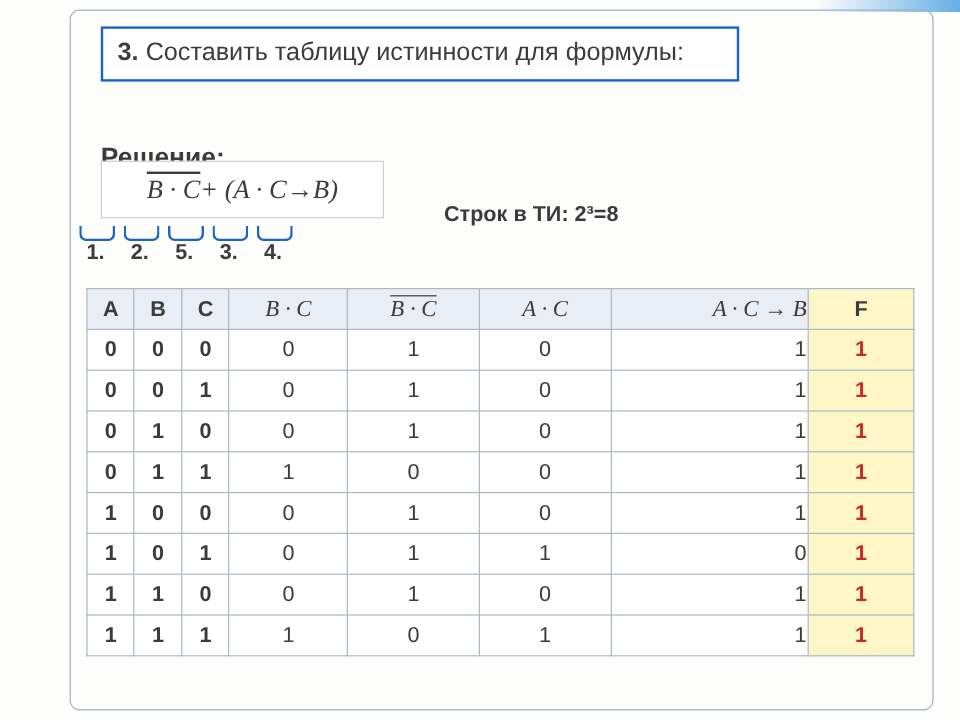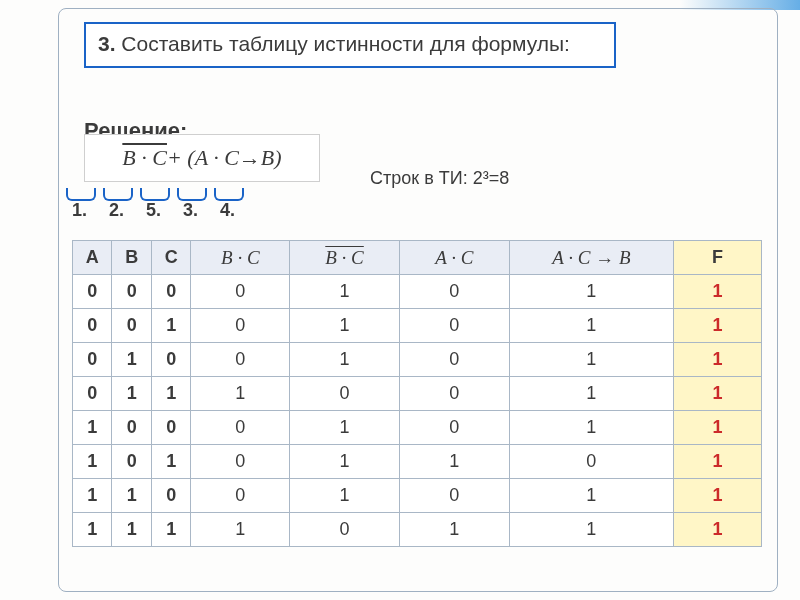--- a/index.html
+++ b/index.html
@@ -71,20 +71,21 @@
     height: 13px;
     width: 30px;
     position: absolute;
     top: -10px; left: -2px;
   }
   .info-lines {
     position: absolute;
     top: 165px; left: 370px;
     font-size: 18px;
     line-height: 1.55;
+    font-weight: bold;
   }
   .truth-table {
     position: absolute;
     top: 240px; left: 72px;
     width: 690px;
     border-collapse: collapse;
     font-size: 18px;
     text-align: center;
   }
   .truth-table th, .truth-table td {
@@ -100,21 +101,21 @@
     font-family: "Times New Roman", serif;
     font-style: italic;
     font-weight: normal;
     font-size: 19px;
   }
   .truth-table th.math .ov { text-decoration: overline; display: inline-block; padding: 0 2px; }
   .col-A, .col-B, .col-C { width: 36px; }
   .col-bc { width: 90px; }
   .col-nbc { width: 100px; }
   .col-ac { width: 100px; }
-  .col-imp { width: 150px; }
+  .col-imp { width: 150px; text-align: right; }
   .col-F { width: 80px; background: #fff6c7 !important; }
   .truth-table td.col-F { color: #cc2a2a; font-weight: bold; background: #fff6c7; }
   .truth-table td { background: #fff; }
   .abc-bold { font-weight: bold; }
   .corner-accent {
     position: absolute;
     top: 0; right: 0;
     width: 120px; height: 10px;
     background: linear-gradient(90deg, transparent, #66aee6);
     border-bottom-left-radius: 4px;

